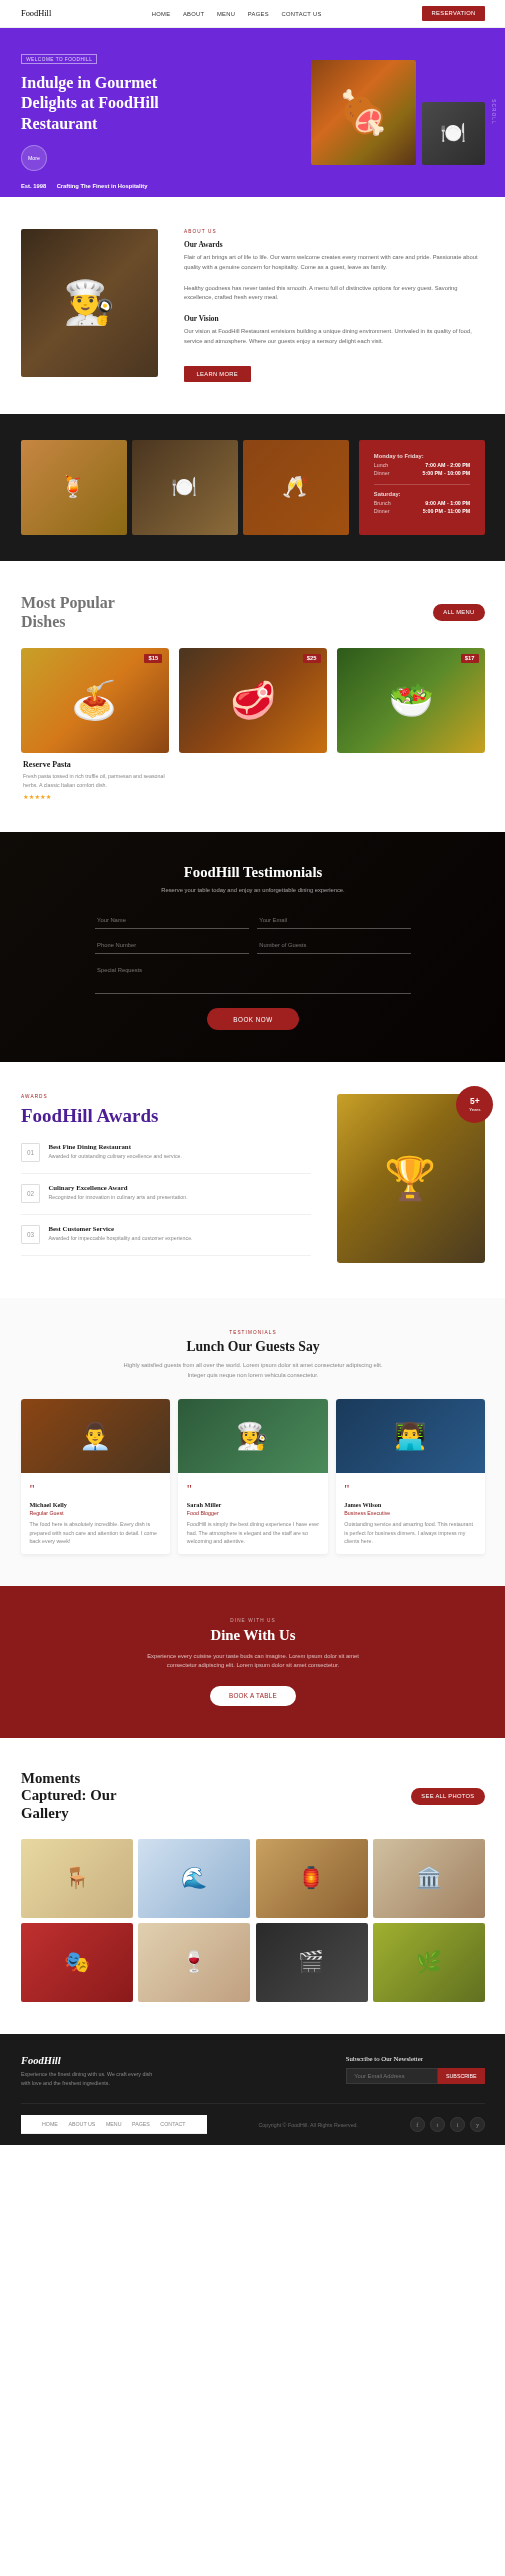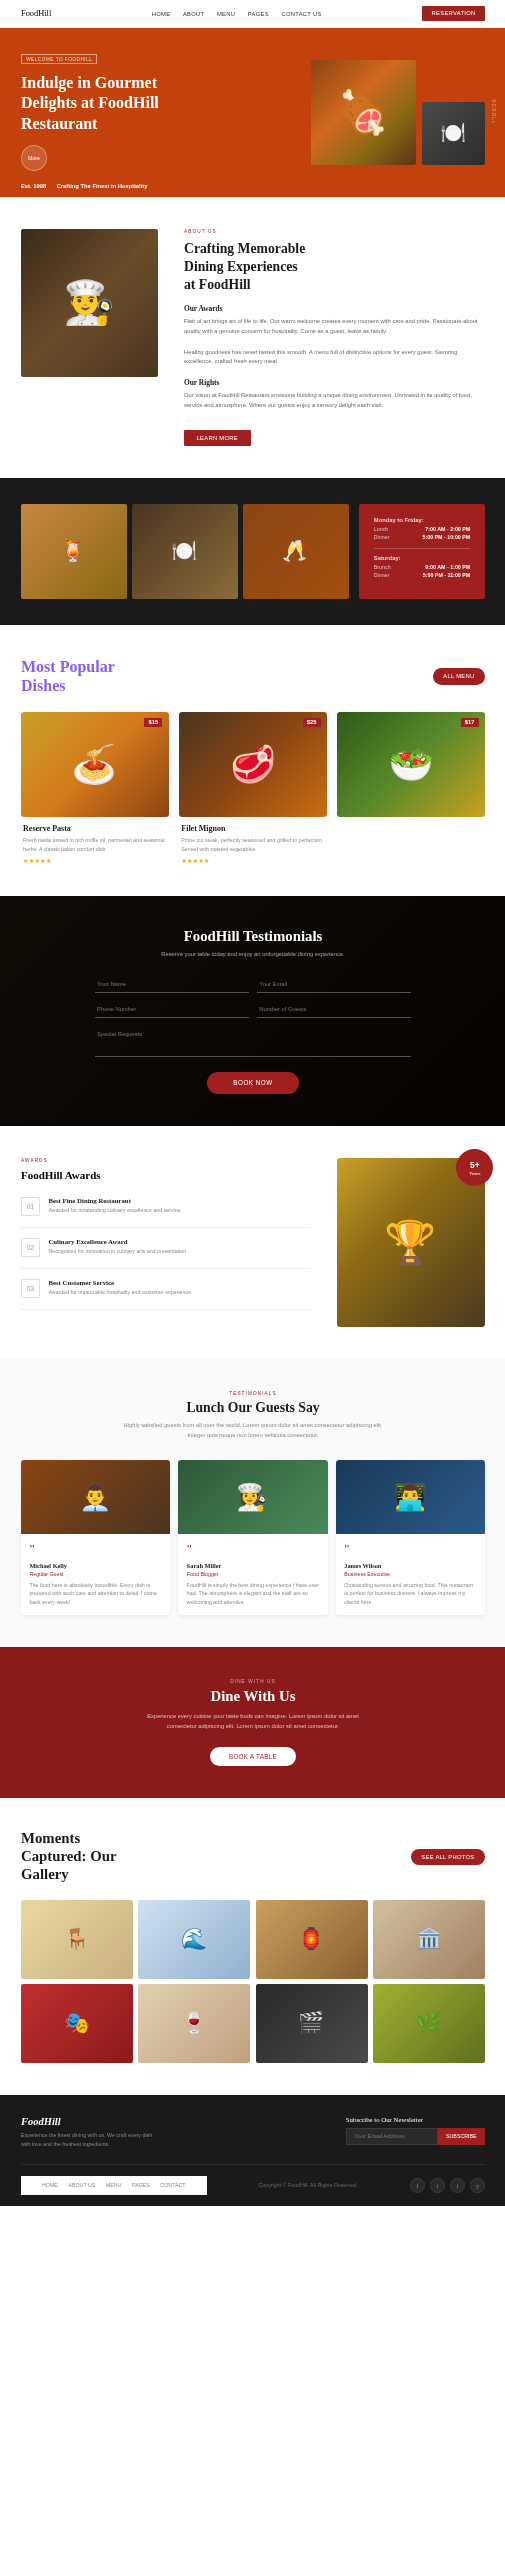--- a/index.html
+++ b/index.html
@@ -14,21 +14,21 @@
     .nav-links { display: flex; gap: 12.6px; list-style: none; }
     .nav-links li a { text-decoration: none; color: #333; font-size: 5.8px; font-family: Arial, sans-serif; text-transform: uppercase; letter-spacing: 0.3px; }
     .nav-btn {
       background: #a02020; color: #fff; border: none; padding: 4.2px 9.5px;
       font-size: 5.8px; font-family: Arial, sans-serif; text-transform: uppercase;
       letter-spacing: 0.3px; cursor: pointer; border-radius: 1.1px;
     }
 
     
     .hero {
-      background: #c2410c;
+      background: #6d28d9;
       min-height: 169px;
       display: flex;
       align-items: center;
       padding: 21px 21px;
       position: relative;
       overflow: hidden;
     }
     .hero-content { flex: 1; z-index: 2; }
     .hero-badge {
       display: inline-block; border: 0.5px solid rgba(255,255,255,0.5);
@@ -116,21 +116,21 @@
     .hours-day-group { margin-bottom: 8.4px; }
     .hours-day-label { color: rgba(255,255,255,0.8); font-size: 5.8px; font-family: Arial, sans-serif; font-weight: bold; margin-bottom: 3.2px; }
     .hours-row { display: flex; justify-content: space-between; margin-bottom: 1.6px; }
     .hours-meal { color: rgba(255,255,255,0.7); font-size: 5.3px; font-family: Arial, sans-serif; }
     .hours-time { color: #fff; font-size: 5.3px; font-family: Arial, sans-serif; font-weight: bold; }
     .hours-divider { border: none; border-top: 0.5px solid rgba(255,255,255,0.2); margin: 6.3px 0; }
 
     
     .dishes-section { padding: 32px 21px; }
     .dishes-header { display: flex; justify-content: space-between; align-items: center; margin-bottom: 16px; }
-    .dishes-title { font-size: 16px; color: #8b5cf6; max-width: 95px; line-height: 1.2; }
+    .dishes-title { font-size: 16px; color: #737373; max-width: 95px; line-height: 1.2; }
     .all-menu-btn {
       background: #a02020; color: #fff; border: none; padding: 5.3px 10.5px;
       font-size: 5.8px; font-family: Arial, sans-serif; text-transform: uppercase;
       letter-spacing: 0.3px; cursor: pointer; border-radius: 26px;
     }
     .dishes-grid { display: flex; gap: 10.5px; }
     .dish-card { flex: 1; }
     .dish-image {
       width: 100%; height: 105px; border-radius: 3.2px; position: relative;
       display: flex; align-items: center; justify-content: center;
@@ -175,21 +175,21 @@
     .book-btn {
       background: #a02020; color: #fff; border: none; padding: 7.4px 26px;
       font-size: 6.3px; font-family: Arial, sans-serif; text-transform: uppercase;
       letter-spacing: 0.5px; cursor: pointer; border-radius: 26px;
     }
 
     
     .awards-section { padding: 32px 21px; display: flex; gap: 26px; align-items: flex-start; }
     .awards-content { flex: 1; }
     .awards-label { font-size: 4.7px; font-family: Arial, sans-serif; color: #a02020; text-transform: uppercase; letter-spacing: 1.1px; margin-bottom: 6.3px; }
-    .awards-title { font-size: 11px; color: #000000; margin-bottom: 16px; }
+    .awards-title { font-size: 19px; color: #4c1d95; margin-bottom: 16px; }
     .award-item { display: flex; gap: 8.4px; align-items: flex-start; margin-bottom: 10.5px; padding-bottom: 10.5px; border-bottom: 0.5px solid #f0f0f0; }
     .award-num {
       width: 19px; height: 19px; border: 0.5px solid #ddd; border-radius: 1.1px;
       display: flex; align-items: center; justify-content: center;
       font-size: 6.3px; font-family: Arial, sans-serif; color: #999; min-width: 19px;
     }
     .award-text-title { font-size: 6.8px; color: #1a1a1a; font-weight: bold; margin-bottom: 2.1px; }
     .award-text-desc { font-size: 5.3px; font-family: Arial, sans-serif; color: #888; line-height: 1.6; }
     .awards-image-wrap { position: relative; }
     .awards-image {
@@ -328,25 +328,24 @@
     <span>Scroll</span>
   </div>
 </section>
 
 <section class="about-section">
   <div>
     <div class="about-image-box">👨‍🍳</div>
   </div>
   <div class="about-content">
     <div class="about-label">About Us</div>
-    <h2 class="about-heading">Crafting Memorable Dining Experiences at FoodHill</h2>
     <div class="about-story-title">Our Awards</div>
     <p class="about-text">Flair of art brings art of life to life. Our warm welcome creates every moment with care and pride. Passionate about quality with a genuine concern for hospitality. Come as a guest, leave as family.</p>
     <p class="about-text">Healthy goodness has never tasted this smooth. A menu full of distinctive options for every guest. Savoring excellence, crafted fresh every meal.</p>
-    <div class="about-vision-title">Our Rights</div>
+    <div class="about-vision-title">Our Vision</div>
     <p class="about-text">Our vision at FoodHill Restaurant envisions building a unique dining environment. Unrivaled in its quality of food, service and atmosphere. Where our guests enjoy a sensory delight each visit.</p>
     <button class="about-learn-btn">Learn More</button>
   </div>
 </section>
 
 <section class="hours-section">
   <div class="hours-content">
     <div class="hours-images">
       <div class="hours-img hours-img-1">🍹</div>
       <div class="hours-img hours-img-2">🍽️</div>
@@ -394,25 +393,20 @@
       <div class="dish-info">
         <div class="dish-name">Reserve Pasta</div>
         <div class="dish-desc">Fresh pasta tossed in rich truffle oil, parmesan and seasonal herbs. A classic Italian comfort dish.</div>
         <div class="dish-stars">★★★★★</div>
       </div>
     </div>
     <div class="dish-card">
       <div class="dish-image dish-img-2">
         🥩
         <span class="dish-price">$25</span>
-      </div>
-      <div class="dish-info">
-        <div class="dish-name">Filet Mignon</div>
-        <div class="dish-desc">Prime cut steak, perfectly seasoned and grilled to perfection. Served with roasted vegetables.</div>
-        <div class="dish-stars">★★★★★</div>
       </div>
     </div>
     <div class="dish-card">
       <div class="dish-image dish-img-3">
         🥗
         <span class="dish-price">$17</span>
       </div>
     </div>
   </div>
 </section>

